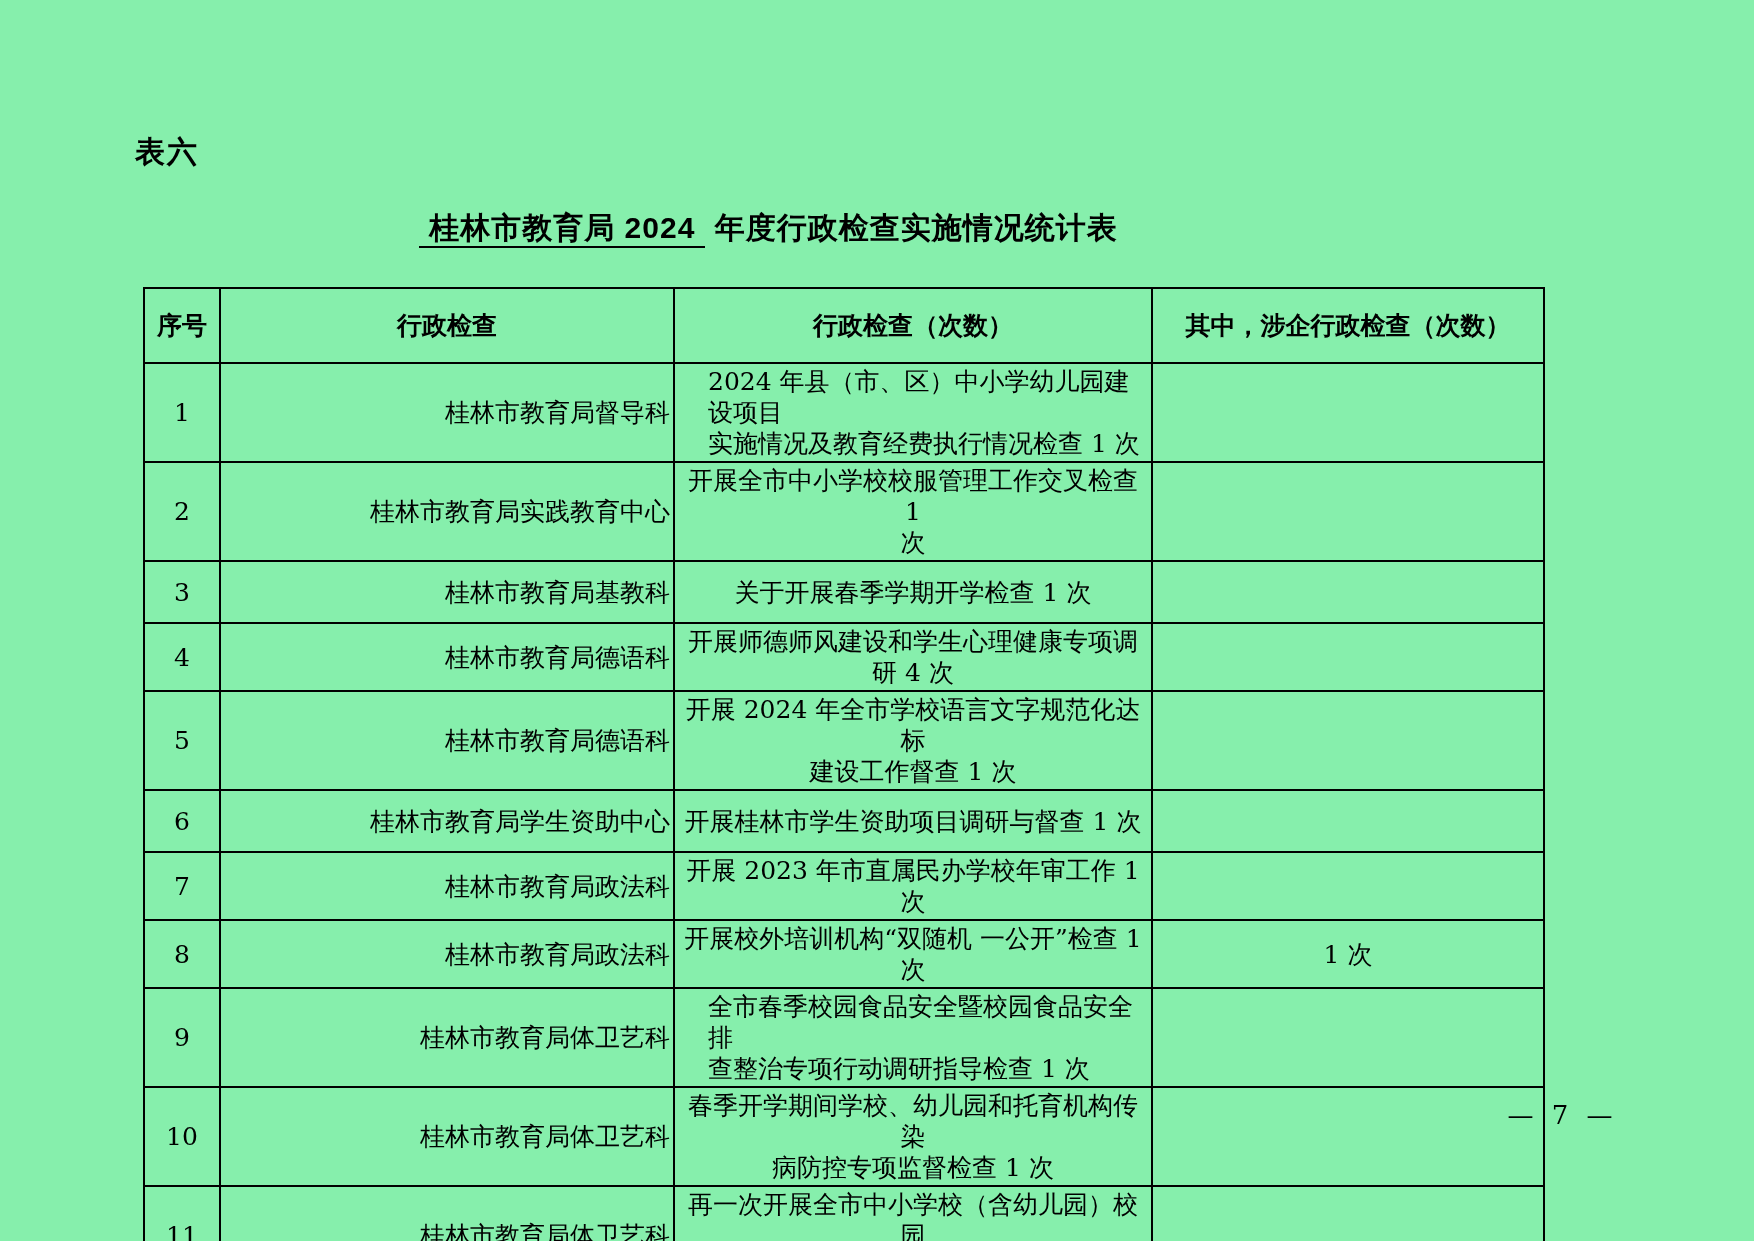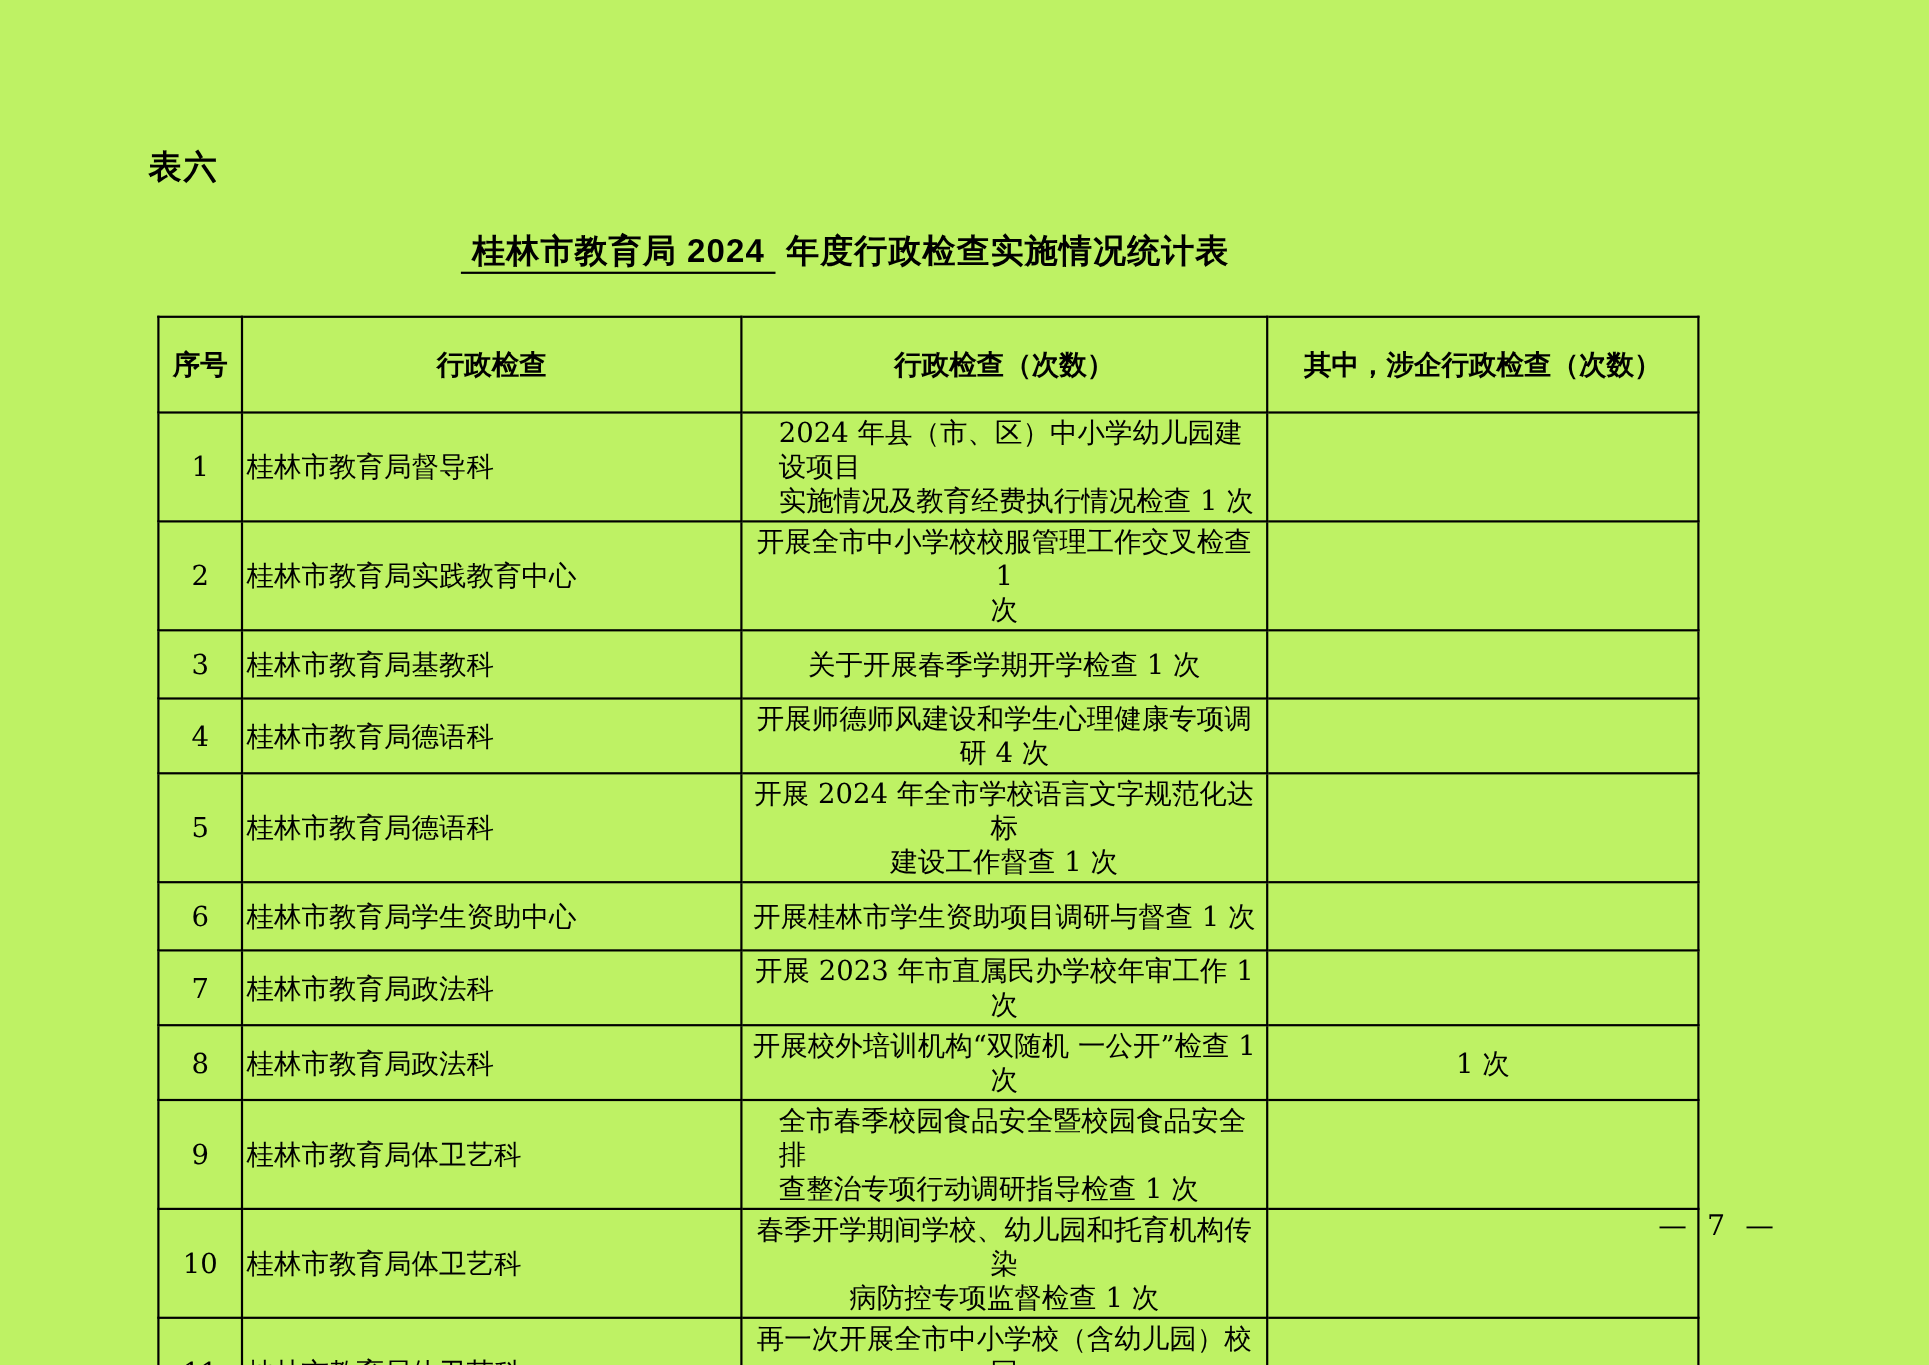--- a/index.html
+++ b/index.html
@@ -1,20 +1,20 @@
 <!DOCTYPE html>
 <html><head>
 <meta charset="utf-8">
 <style>
   html, body { margin: 0; padding: 0; background: #ffffff; }
   .page {
     position: relative;
     width: 1754px;
     height: 1241px;
-    background: #bef264;
+    background: #86efac;
     color: #000000;
     font-family: "DejaVu Serif", "Liberation Serif", serif;
     overflow: hidden;
   }
   .corner-label {
     position: absolute;
     left: 135px;
     top: 132px;
     font-family: "Liberation Sans", "DejaVu Sans", sans-serif;
     font-weight: bold;
@@ -45,30 +45,30 @@
     border-collapse: collapse;
     table-layout: fixed;
     font-size: 25px;
   }
   table.main td, table.main th {
     border: 2px solid #000;
     vertical-align: middle;
     padding: 2px 3px;
     overflow: hidden;
   }
-  tr.hdr { height: 87px; }
+  tr.hdr { height: 75px; }
   tr.hdr th {
     font-family: "Liberation Sans", "DejaVu Sans", sans-serif;
     font-weight: bold;
     font-size: 25px;
     text-align: center;
   }
   tr.data { height: 62px; }
   td.c-no { text-align: center; }
-  td.c-unit { text-align: left; }
+  td.c-unit { text-align: right; }
   td.c-insp {
     text-align: center;
     white-space: pre-line;
     line-height: 31px;
     padding: 0 2px;
   }
   td.c-insp.align-left { text-align: left; padding-left: 33px; }
   td.c-ent { text-align: center; }
   .page-number {
     position: absolute;

